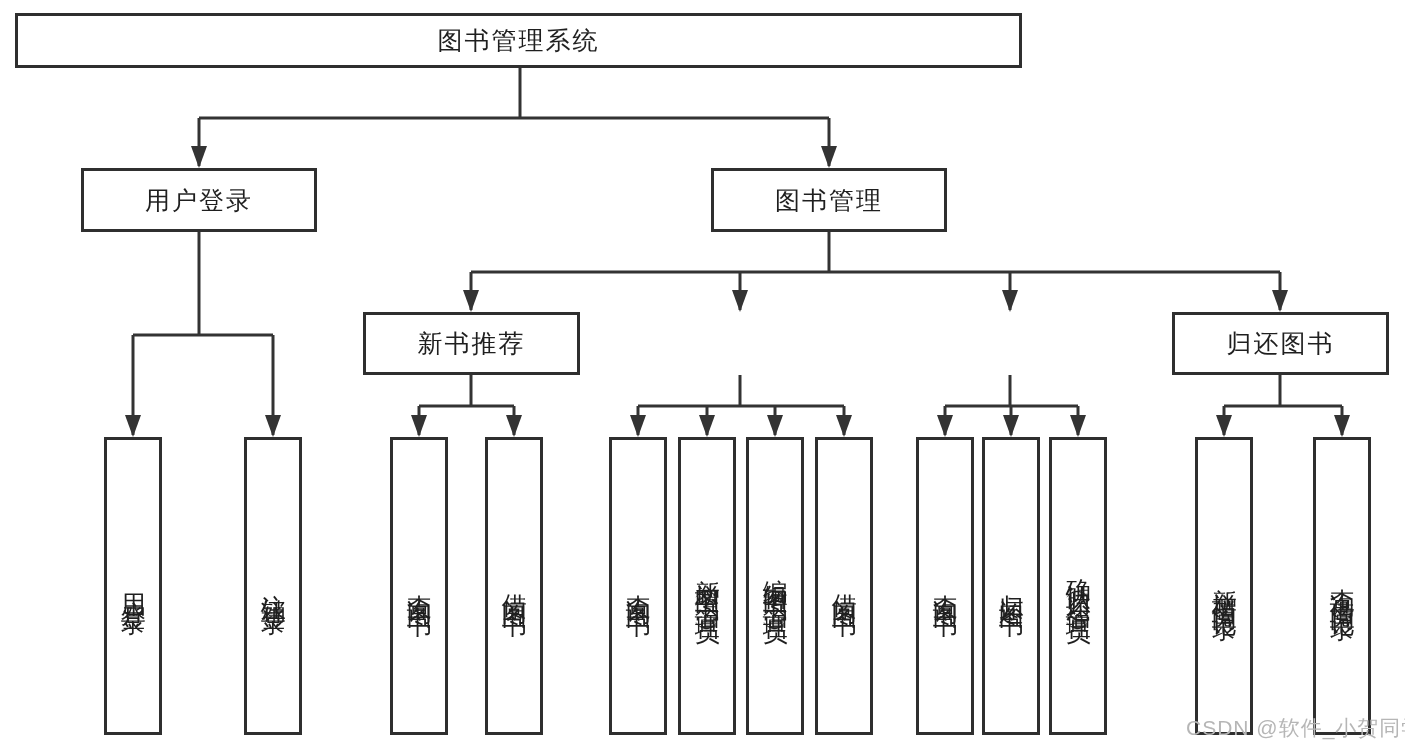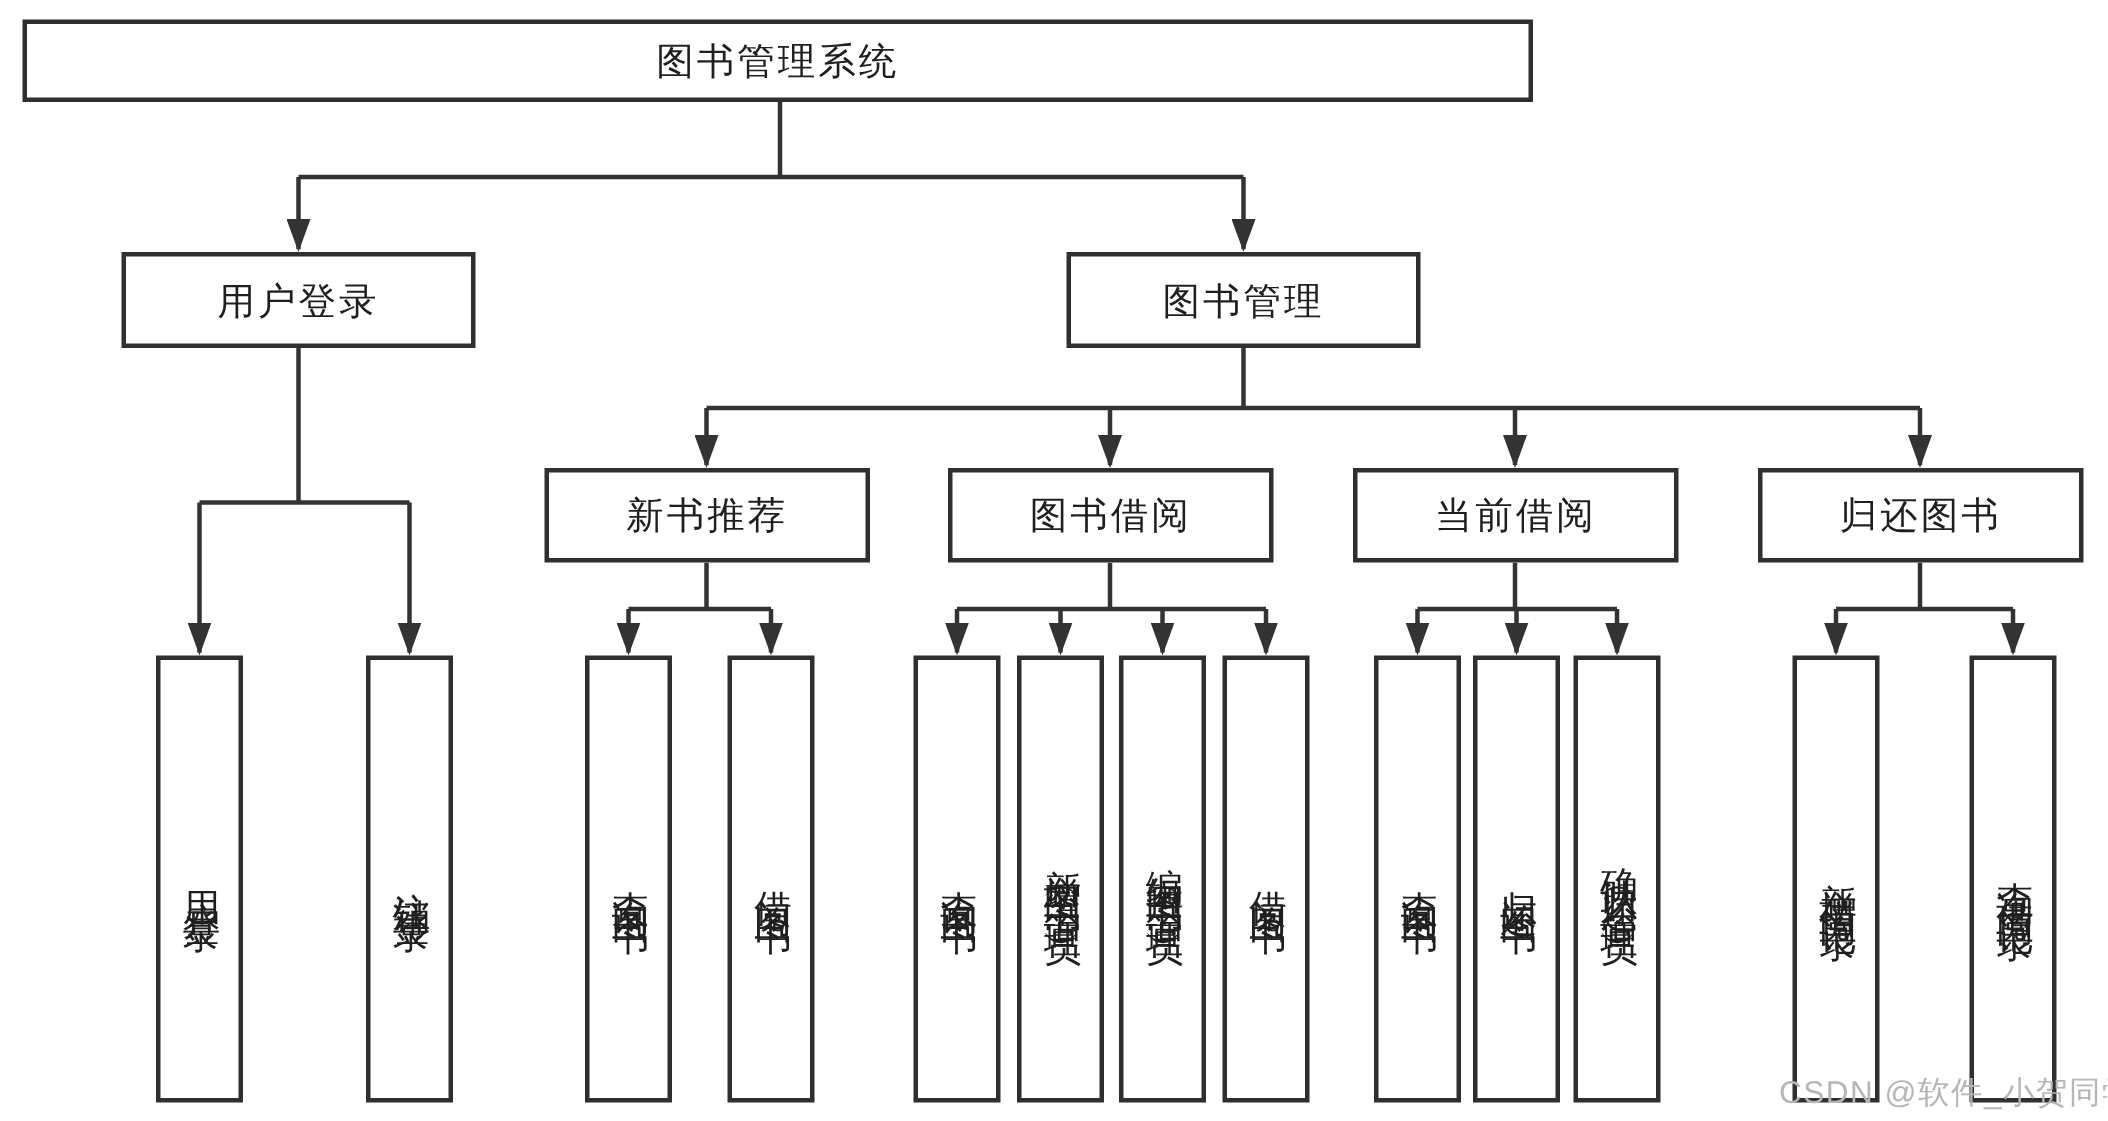--- a/index.html
+++ b/index.html
@@ -98,26 +98,20 @@
   <div class="box h" style="left:81px;top:168px;width:236px;height:64px">
     <span class="lbl">用户登录</span>
   </div>
   <div class="box h" style="left:363px;top:312px;width:217px;height:63px">
     <span class="lbl">新书推荐</span>
   </div>
 
   <div class="box h" style="left:711px;top:168px;width:236px;height:64px">
     <span class="lbl">图书管理</span>
   </div>
-  <div class="box h" style="left:632px;top:312px;width:217px;height:63px">
-    <span class="lbl">图书借阅</span>
-  </div>
-  <div class="box h" style="left:902px;top:312px;width:217px;height:63px">
-    <span class="lbl">当前借阅</span>
-  </div>
   <div class="box h" style="left:1172px;top:312px;width:217px;height:63px">
     <span class="lbl">归还图书</span>
   </div>
 
   <div class="box v" style="left:104px;top:437px;width:58px;height:298px">
     <span class="lbl">用户登录</span>
   </div>
   <div class="box v" style="left:244px;top:437px;width:58px;height:298px">
     <span class="lbl">注销登录</span>
   </div>

